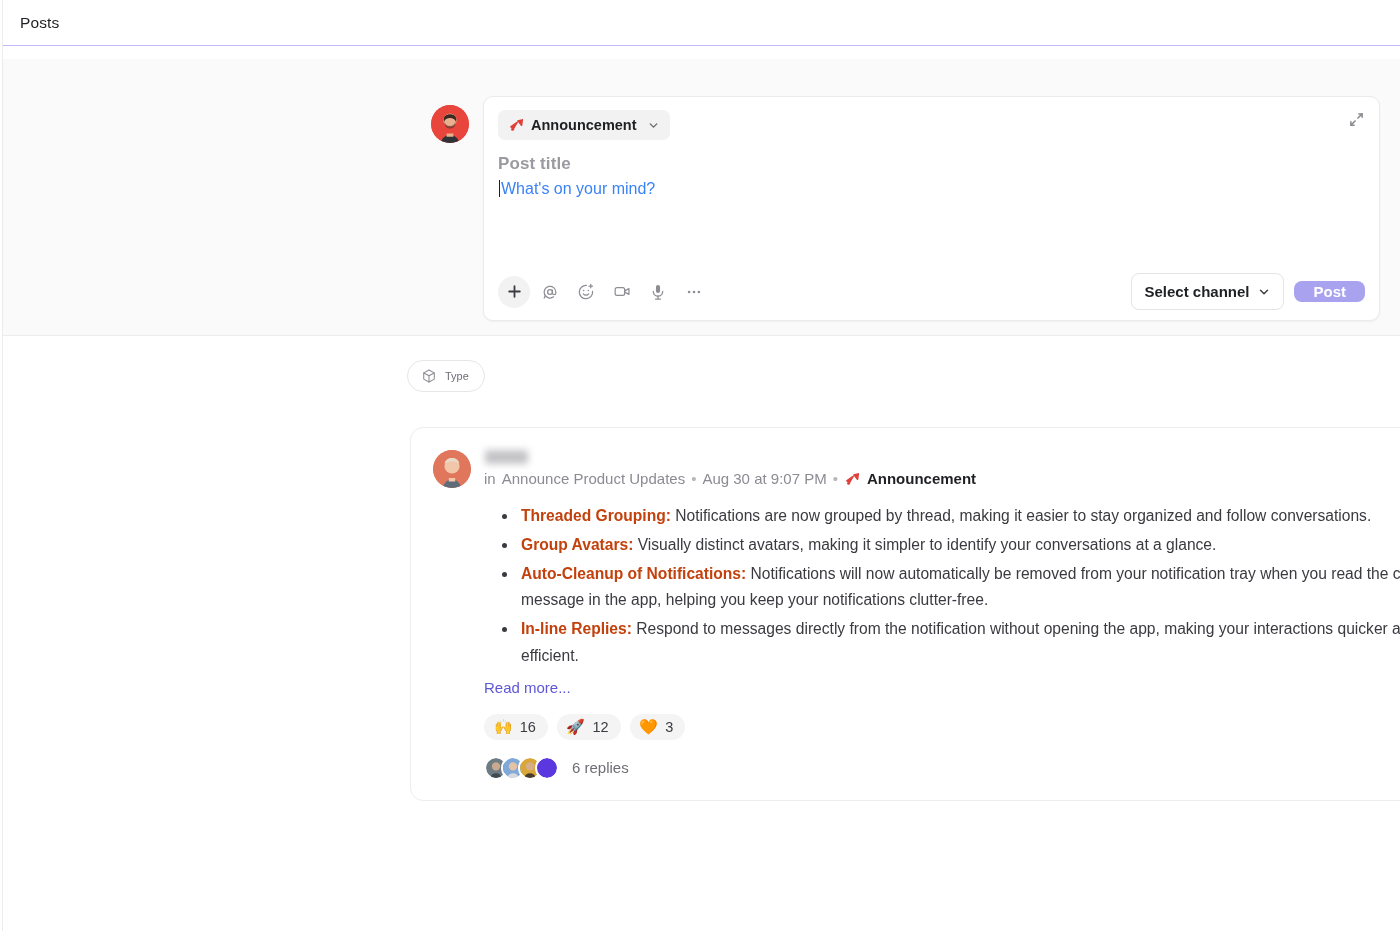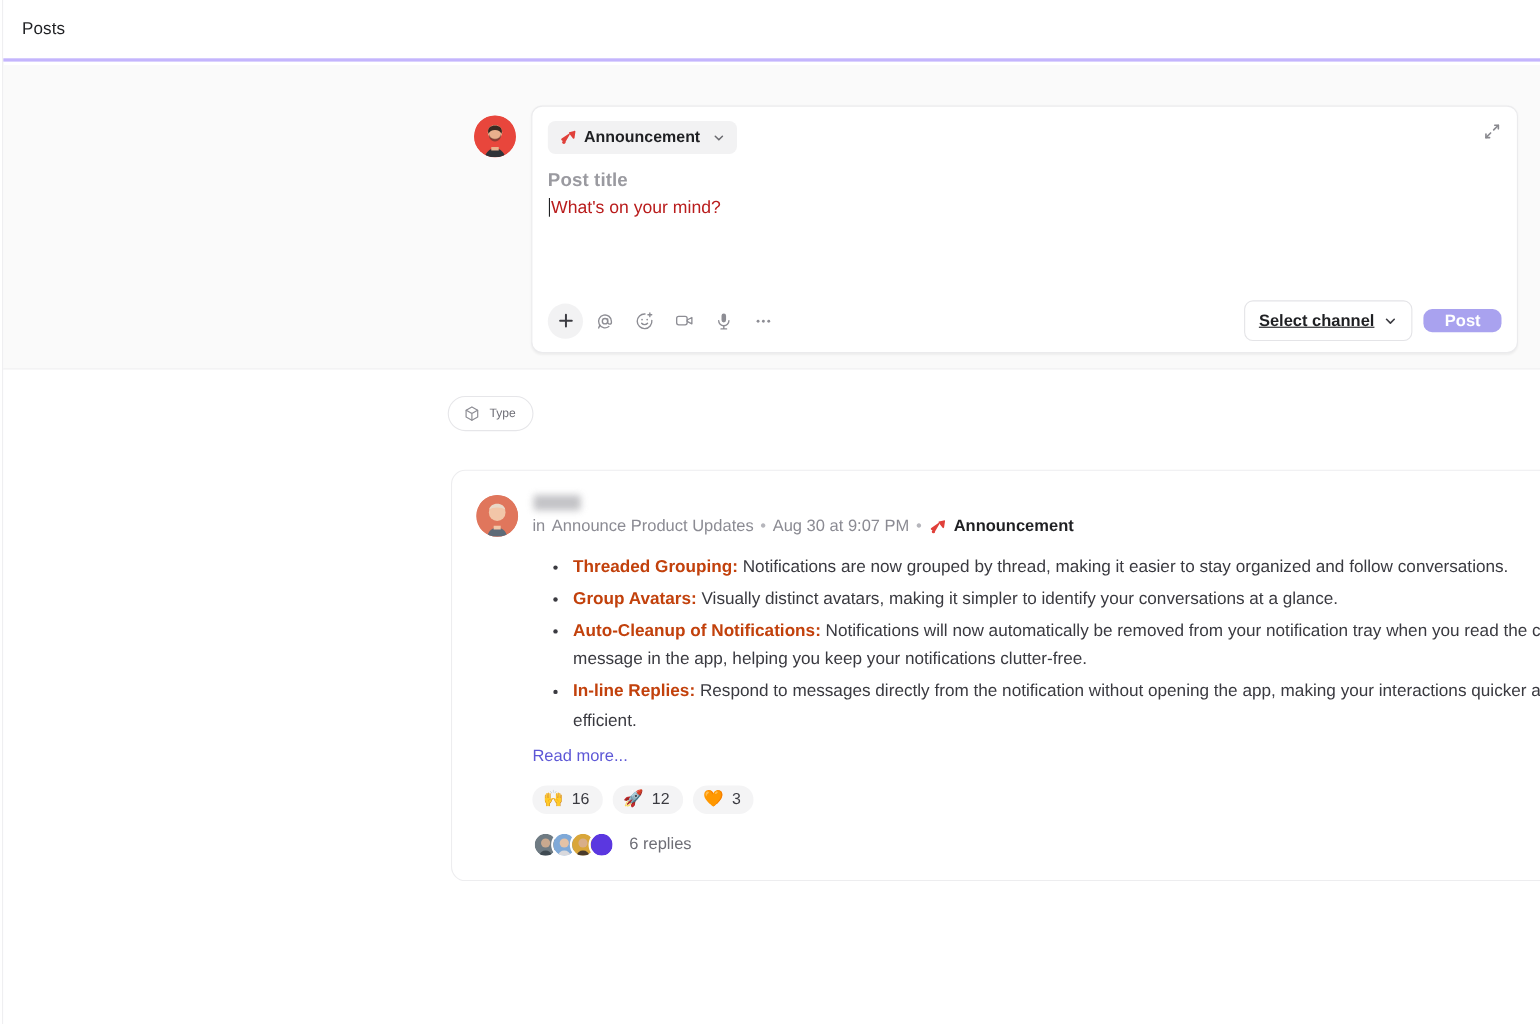--- a/index.html
+++ b/index.html
@@ -14,23 +14,23 @@
   }
 
   
   .left-rail {
     position: absolute; left: 0; top: 0; width: 3px; height: 931px;
     background: #ffffff; border-right: 1px solid #ececee;
   }
 
   
   .header {
-    position: absolute; left: 3px; top: 0; right: 0; height: 56px;
+    position: absolute; left: 3px; top: 0; right: 0; height: 46px;
     background: #ffffff;
-    border-bottom: 3px solid #c4b5fd;
+    border-bottom: 1px solid #c4b5fd;
     display: flex; align-items: center;
     padding-left: 17px;
   }
   .header-title { font-size: 15.5px; font-weight: 400; color: #1f2023; letter-spacing: .1px; }
 
   
   .composer-section {
     position: absolute; left: 3px; top: 59px; right: 0; height: 277px;
     background: #fafafa;
     border-bottom: 1px solid #ececee;
@@ -68,21 +68,21 @@
     cursor: pointer; user-select: none;
   }
   .type-chip .chev { margin-left: 3px; opacity: .75; }
   .post-title-ph {
     margin-top: 14px;
     font-size: 17px; font-weight: 700; color: #9a9aa0;
     letter-spacing: .1px;
   }
   .body-ph {
     margin-top: 6px;
-    font-size: 16px; color: #b91c1c; position: relative;
+    font-size: 16px; color: #3b82f6; position: relative;
     padding-left: 1px;
   }
   .caret {
     display: inline-block; width: 1px; height: 17px;
     background: #1f2023; vertical-align: -3px; margin-right: 1px;
   }
   .composer-toolbar {
     position: absolute; left: 14px; right: 14px; bottom: 10px;
     display: flex; align-items: center; justify-content: space-between;
   }
@@ -92,21 +92,21 @@
     display: flex; align-items: center; justify-content: center;
     cursor: pointer; color: #8d8d94;
   }
   .tool-btn.primary { background: #f2f2f3; color: #3c3c42; }
   .composer-actions { display: flex; align-items: center; gap: 10px; }
   .channel-select {
     display: inline-flex; align-items: center; gap: 8px;
     border: 1px solid #e4e4e7; background: #fff;
     border-radius: 8px; padding: 9px 12px;
     font-size: 15px; font-weight: 600; color: #1f2023;
-    cursor: pointer; user-select: none; text-decoration: underline;
+    cursor: pointer; user-select: none;
   }
   .post-btn {
     border: none; border-radius: 8px;
     background: #a9a2ef; color: #ffffff;
     font-family: inherit; font-size: 15px; font-weight: 600;
     padding: 2px 19px; cursor: default;
   }
 
   
   .feed { position: absolute; left: 3px; top: 336px; right: 0; bottom: 0; background: #ffffff; }

